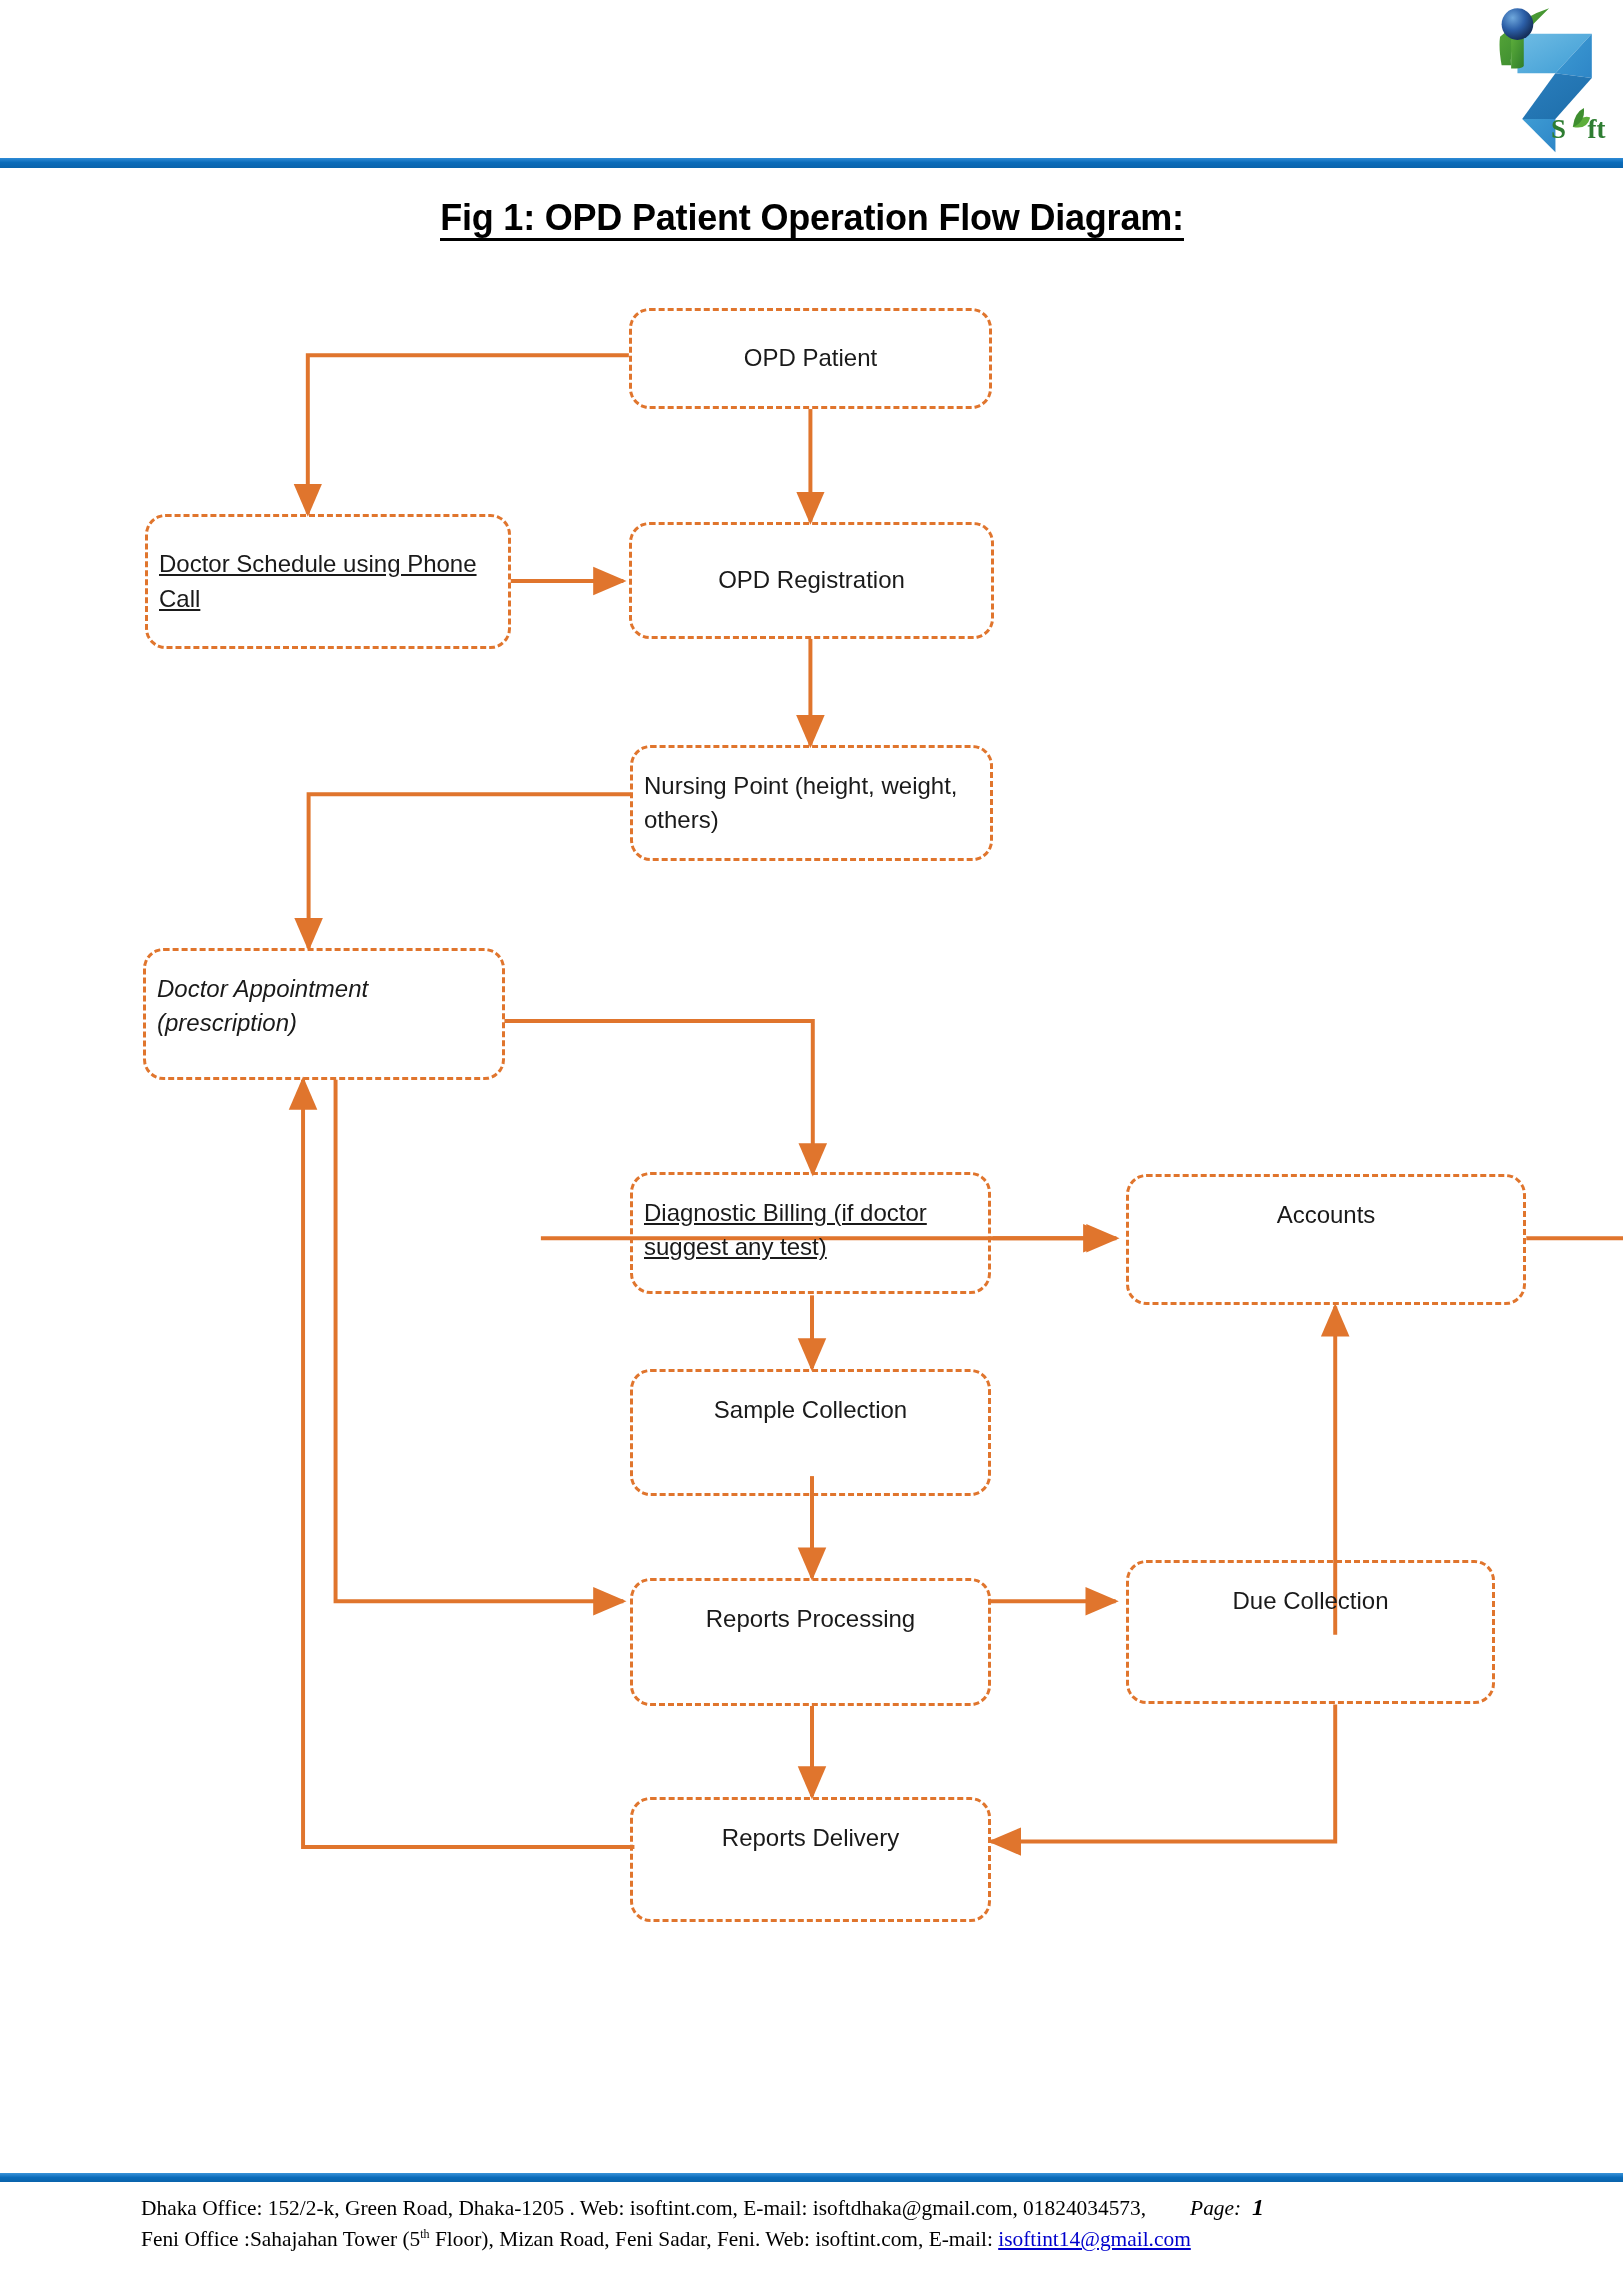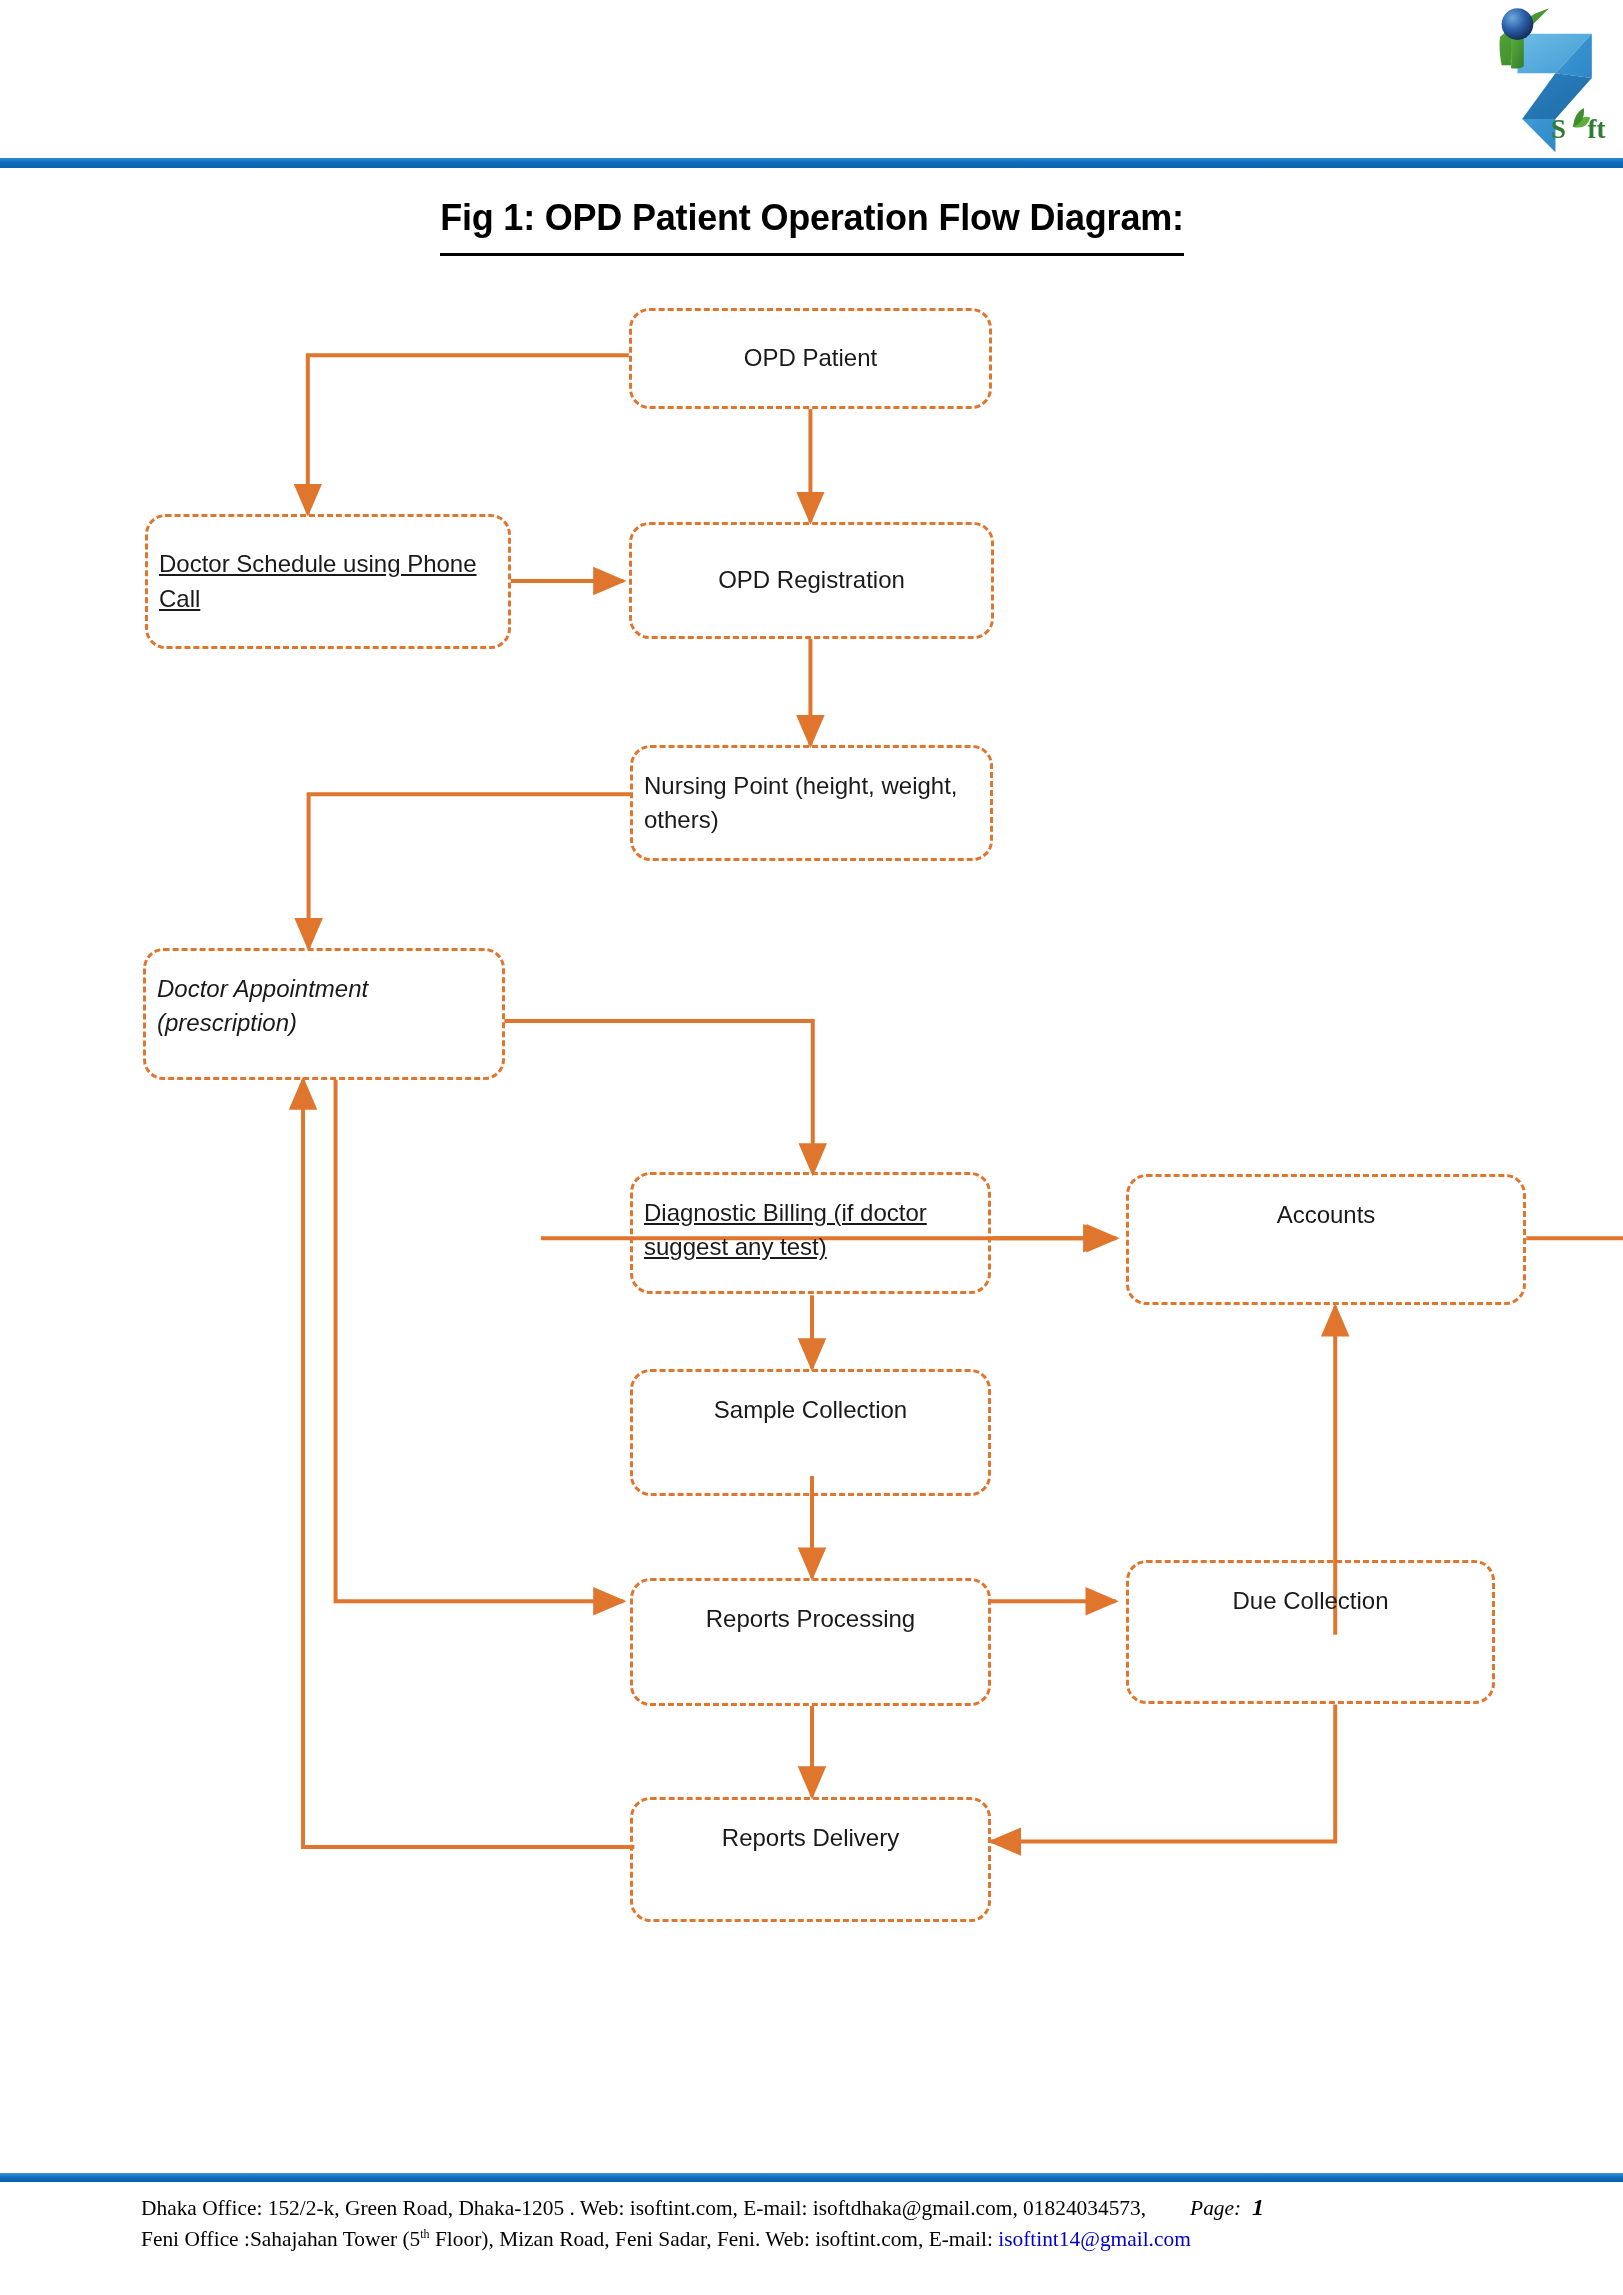--- a/index.html
+++ b/index.html
@@ -38,21 +38,21 @@
     width: 1624px;
     text-align: center;
     font-family: "Liberation Sans", sans-serif;
     font-size: 36px;
     font-weight: bold;
     color: #000000;
     letter-spacing: -0.2px;
   }
   #page-title span {
     border-bottom: 3.2px solid #000;
-    padding-bottom: 15px;
+    padding-bottom: 0;
   }
 
   
   #diagram {
     position: absolute;
     left: 0;
     top: 0;
     width: 1624px;
     height: 2295px;
   }
@@ -110,20 +110,21 @@
   #footer .pagelabel { margin-left: 44px; font-style: italic; }
   #footer .pagenum {
     font-family: "Liberation Serif", serif;
     font-style: italic;
     font-weight: bold;
     font-size: 24px;
   }
   #footer .sup { font-size: 12px; vertical-align: super; }
   #footer .maillink {
     color: #0000CC;
+    text-decoration: underline;
   }
 </style>
 </head>
 <body>
 
 <div id="logo">
   <svg viewBox="0 0 180 196" width="143" height="155" aria-hidden="true">
     <defs>
       <linearGradient id="bluelight" x1="0" y1="0" x2="1" y2="1">
         <stop offset="0%" stop-color="#6FBCE4"></stop>

